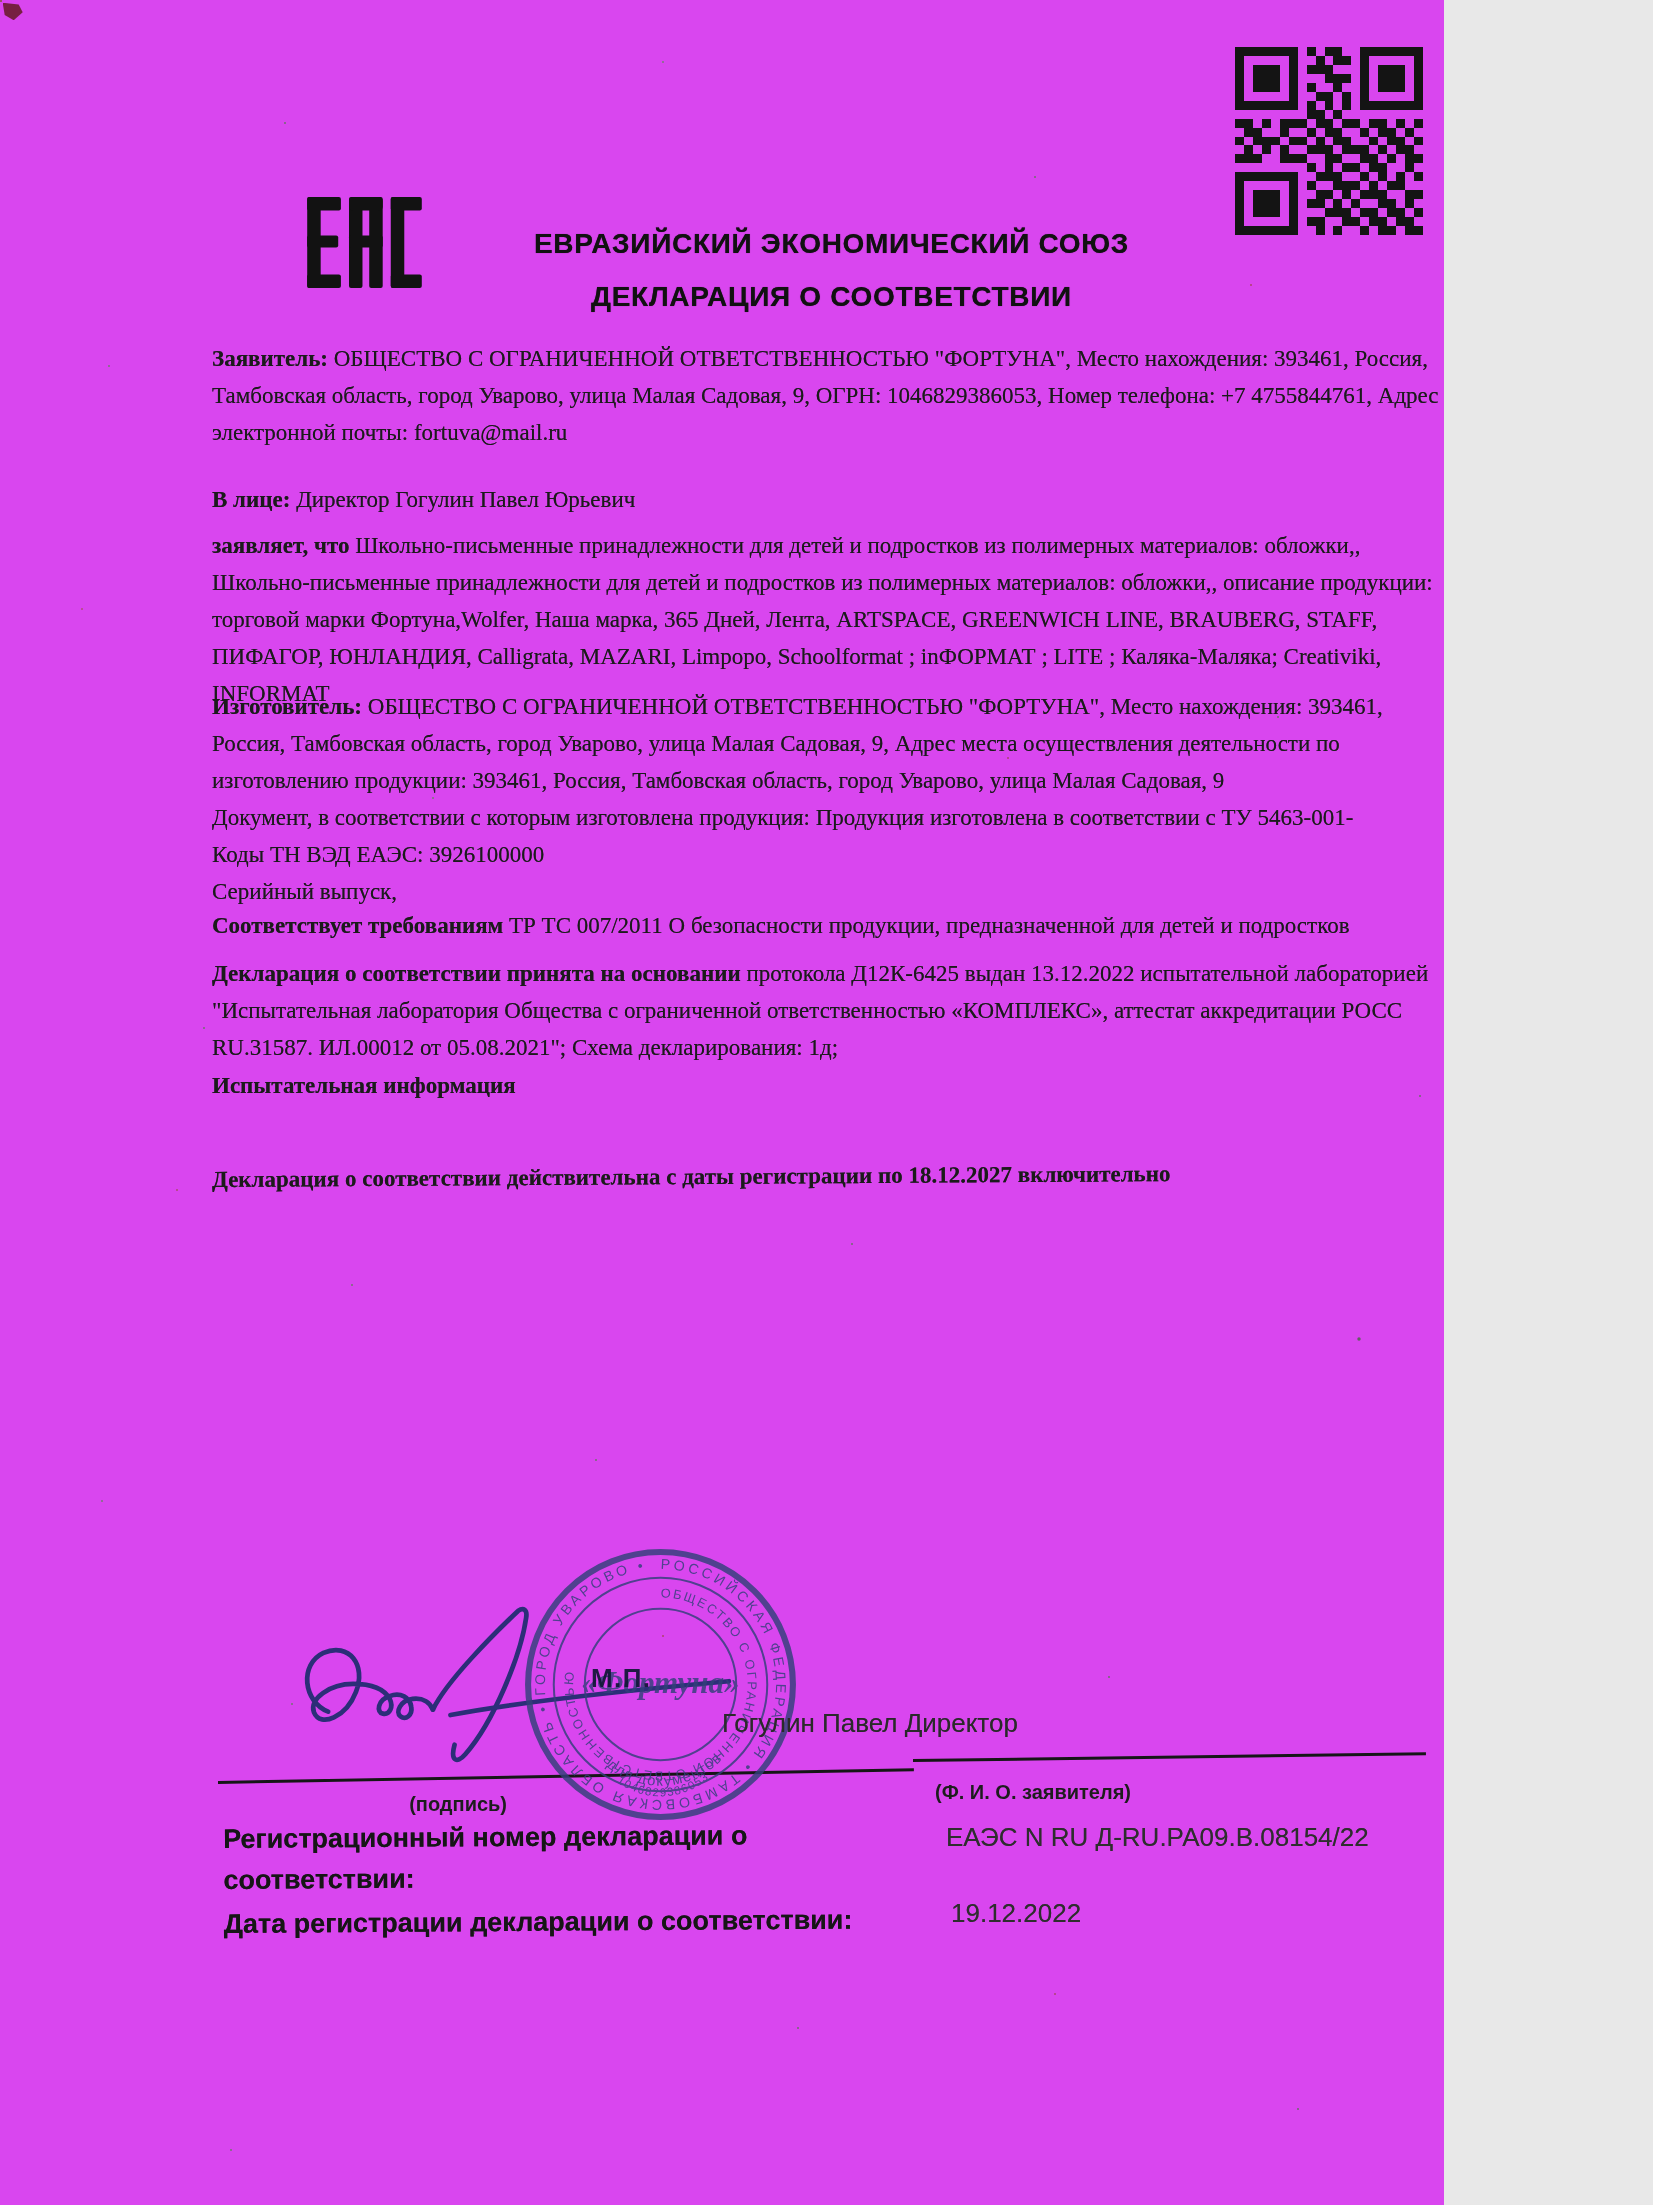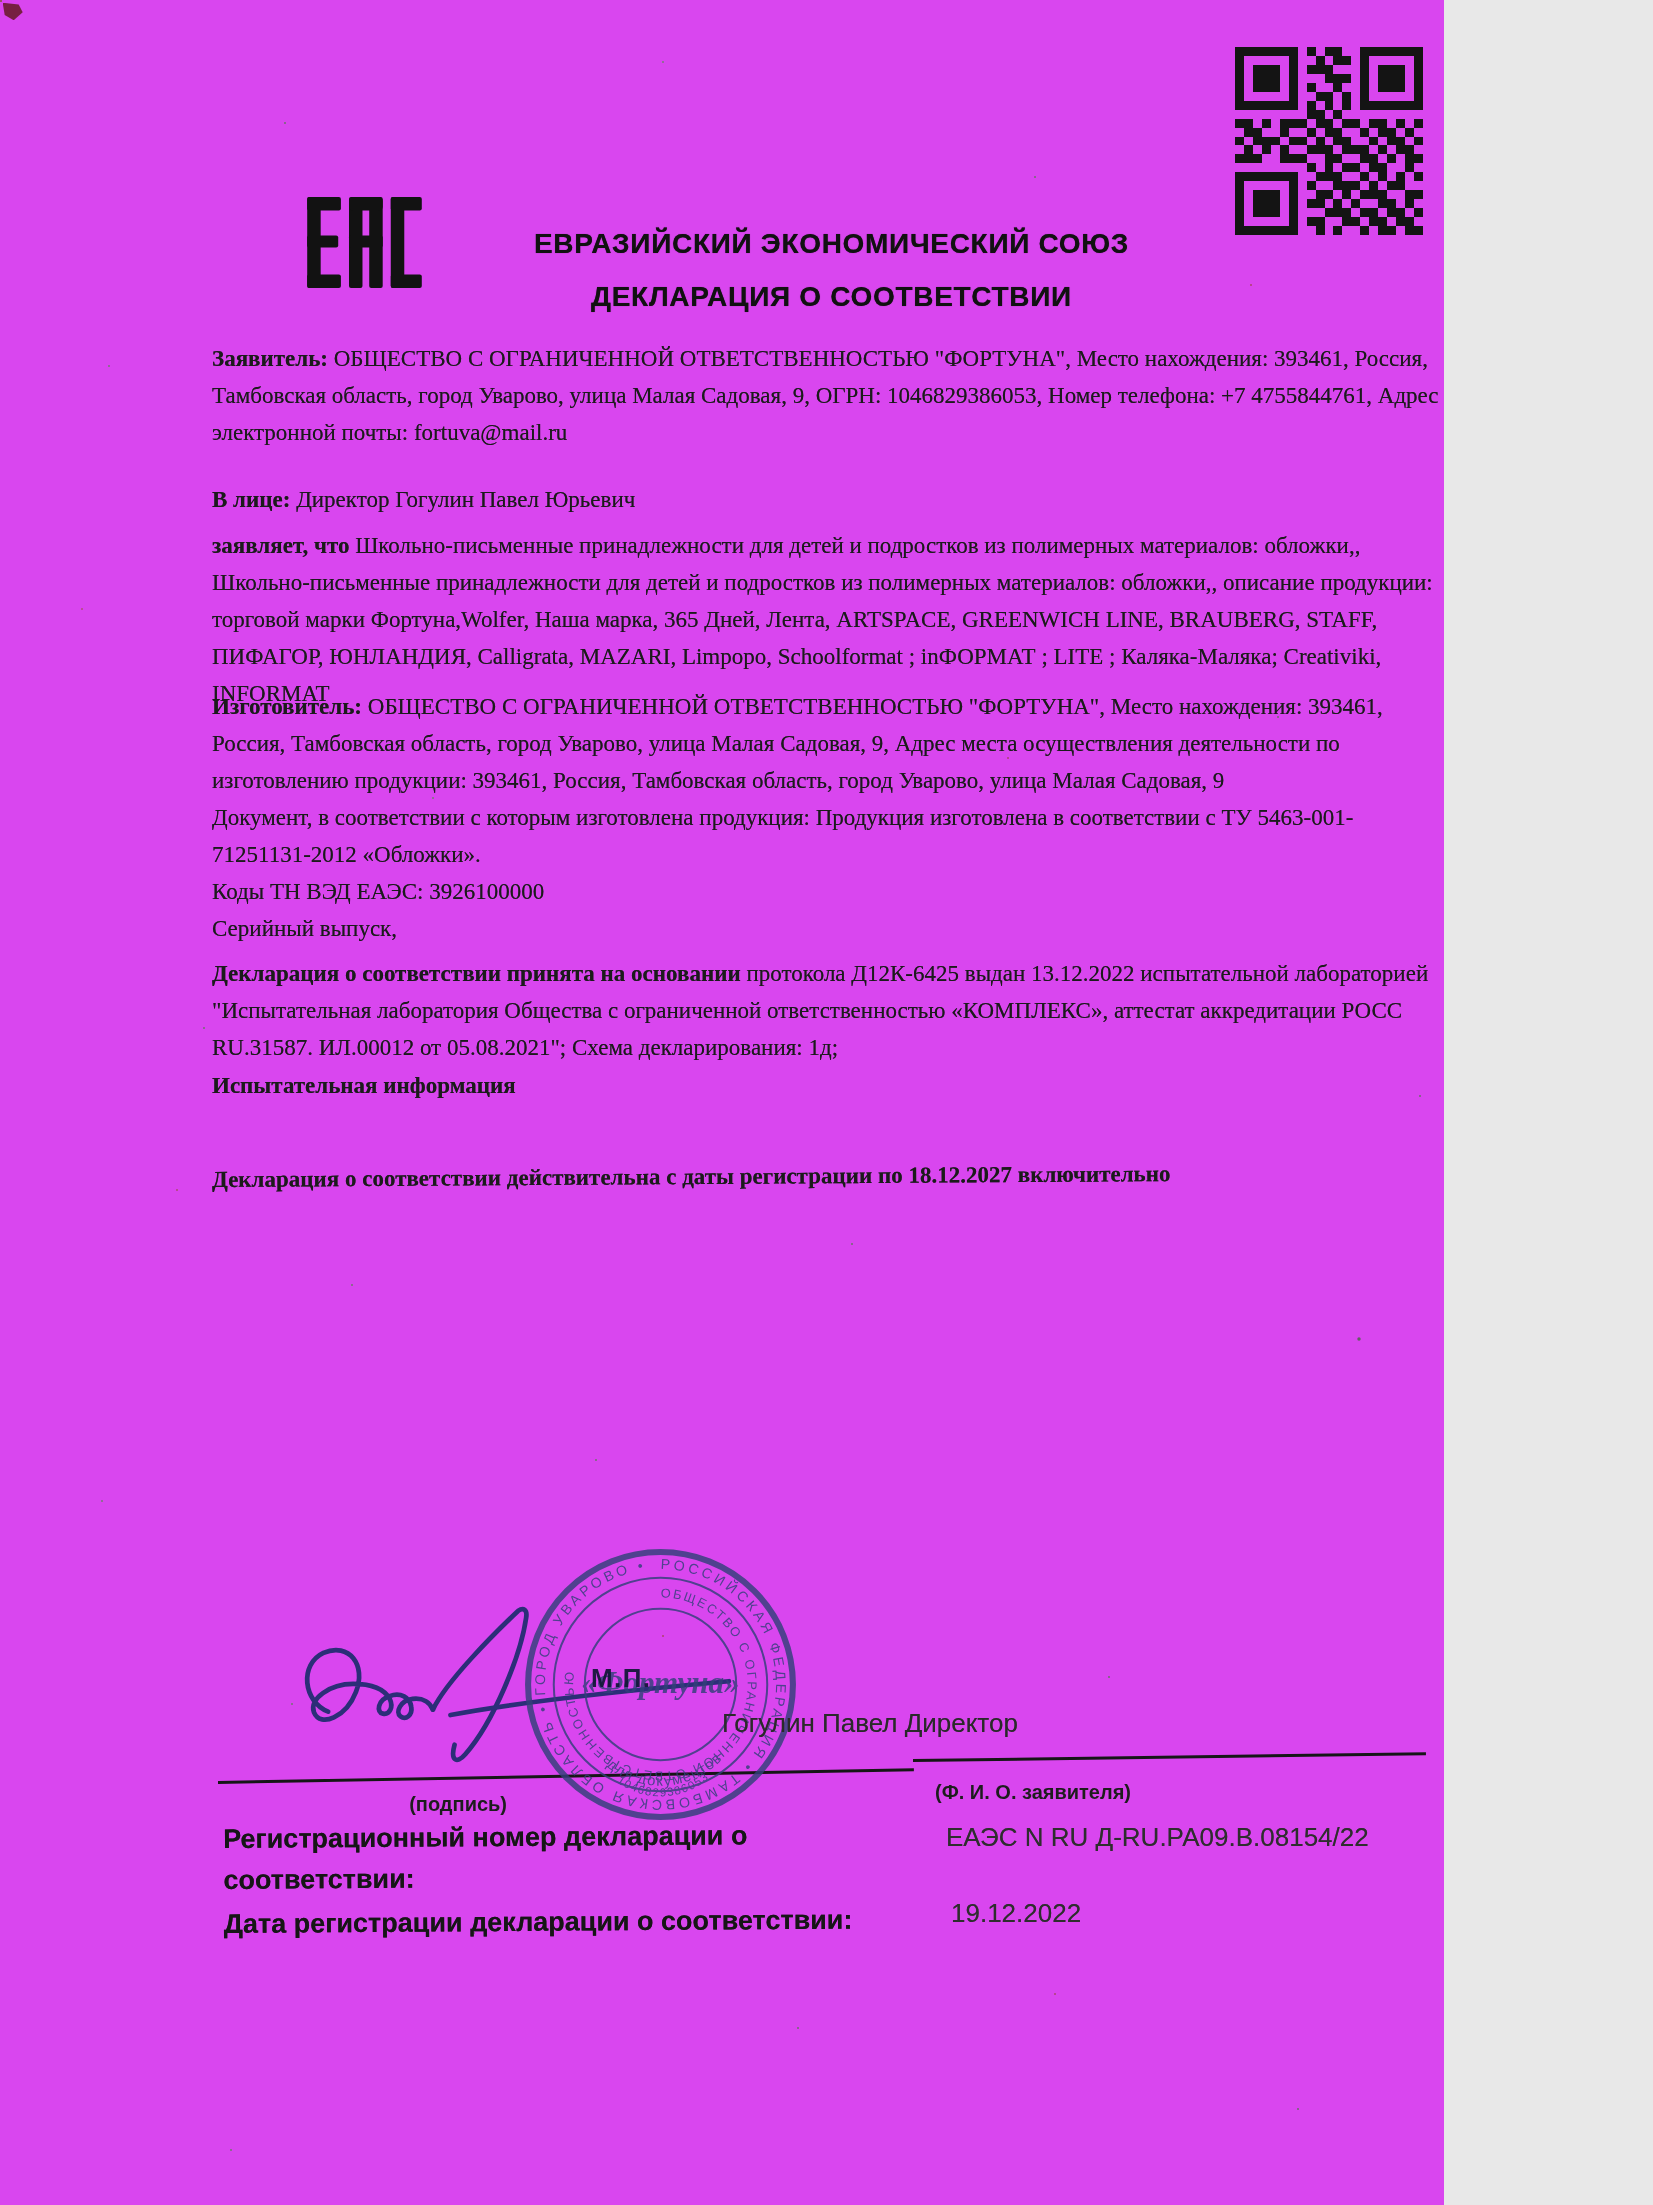--- a/index.html
+++ b/index.html
@@ -535,27 +535,29 @@
     <div class="ln">торговой марки Фортуна,Wolfer, Наша марка, 365 Дней, Лента, ARTSPACE, GREENWICH LINE, BRAUBERG, STAFF,</div>
     <div class="ln">ПИФАГОР, ЮНЛАНДИЯ, Calligrata, MAZARI, Limpopo, Schoolformat ; inФОРМАТ ; LITE ; Каляка-Маляка; Creativiki,</div>
     <div class="ln">INFORMAT</div>
   </div>
 
   <div class="abs serif par" style="left:212px;top:688px">
     <div class="ln"><span class="b">Изготовитель:</span><span> ОБЩЕСТВО С ОГРАНИЧЕННОЙ ОТВЕТСТВЕННОСТЬЮ "ФОРТУНА", Место нахождения: 393461,</span></div>
     <div class="ln">Россия, Тамбовская область, город Уварово, улица Малая Садовая, 9, Адрес места осуществления деятельности по</div>
     <div class="ln">изготовлению продукции: 393461, Россия, Тамбовская область, город Уварово, улица Малая Садовая, 9</div>
     <div class="ln">Документ, в соответствии с которым изготовлена продукция: Продукция изготовлена в соответствии с ТУ 5463-001-</div>
-    <div class="ln">71251131-2012 «Обложки».</div>
     <div class="ln">Коды ТН ВЭД ЕАЭС: 3926100000</div>
     <div class="ln">Серийный выпуск,</div>
   </div>
 
   <div class="abs dash" style="left:1554px;top:595px">–</div>
 
+  <div class="abs serif par" style="left:212px;top:907px">
+    <div class="ln"><span class="b">Соответствует требованиям</span><span>  ТР ТС 007/2011 О безопасности продукции, предназначенной для детей и подростков</span></div>
+  </div>
 
   <div class="abs serif par" style="left:212px;top:955px">
     <div class="ln"><span class="b">Декларация о соответствии принята на основании</span><span> протокола Д12К-6425 выдан 13.12.2022  испытательной лабораторией</span></div>
     <div class="ln">"Испытательная лаборатория Общества с ограниченной ответственностью «КОМПЛЕКС», аттестат аккредитации РОСС</div>
     <div class="ln">RU.31587. ИЛ.00012 от 05.08.2021"; Схема декларирования: 1д;</div>
   </div>
 
   <div class="abs serif b" style="left:212px;top:1073px">Испытательная информация</div>
 
   <div class="abs serif b" style="left:212px;top:1167px;transform:rotate(-0.35deg);transform-origin:left center">Декларация о соответствии действительна с даты регистрации по 18.12.2027 включительно</div>

